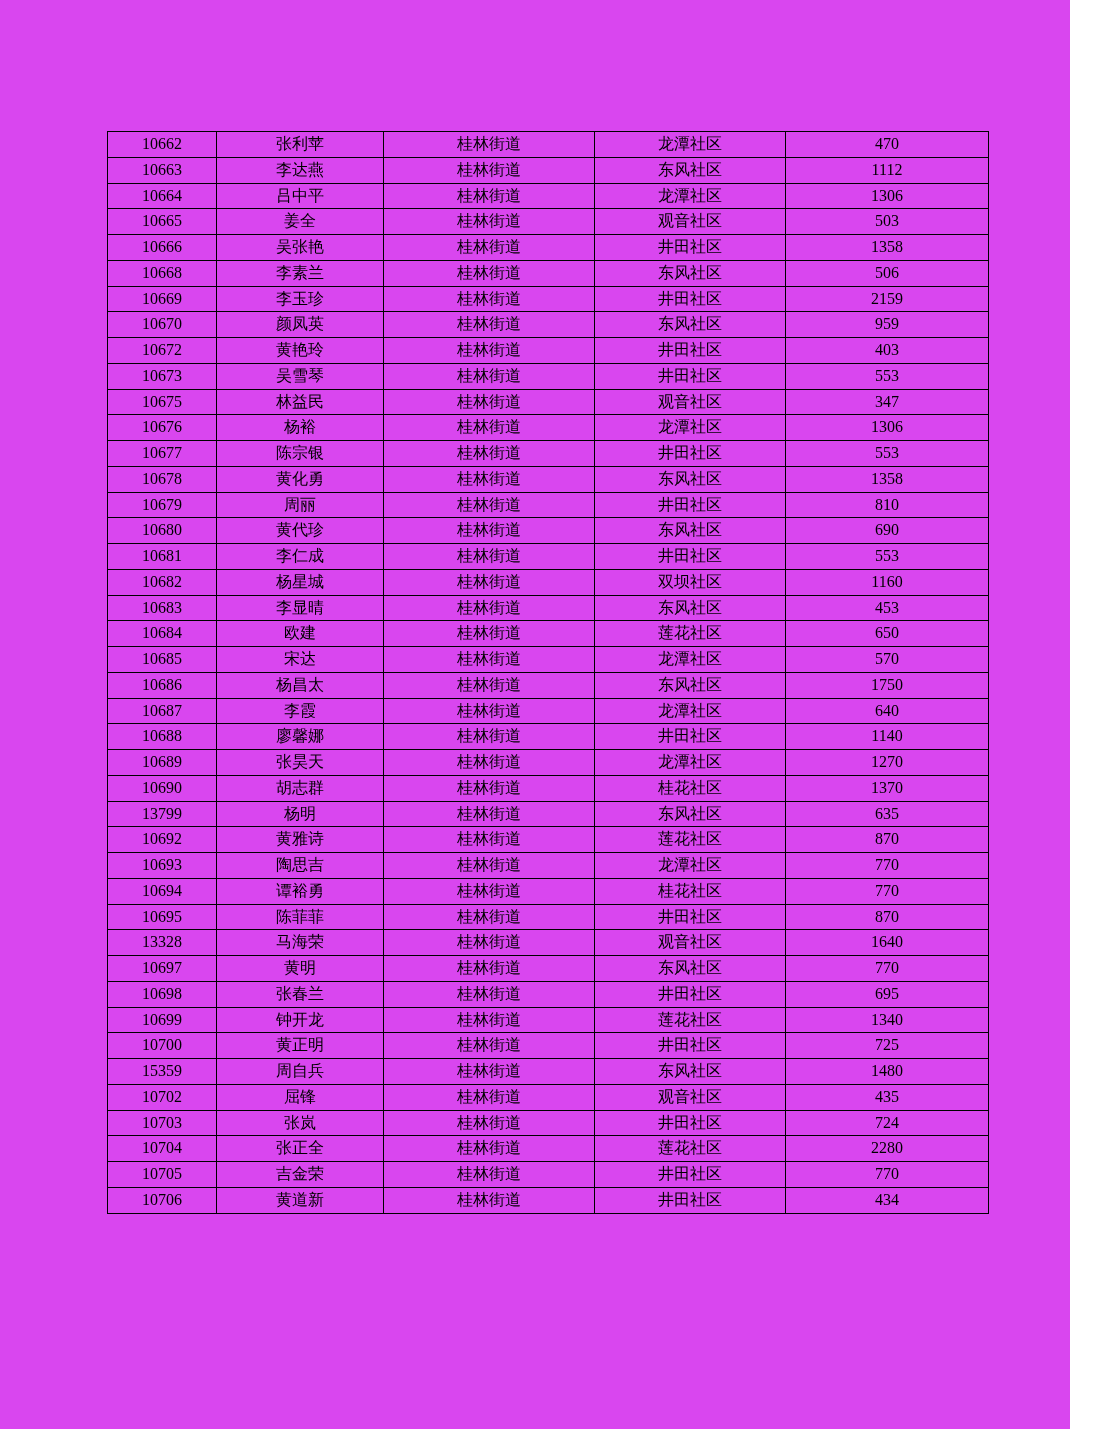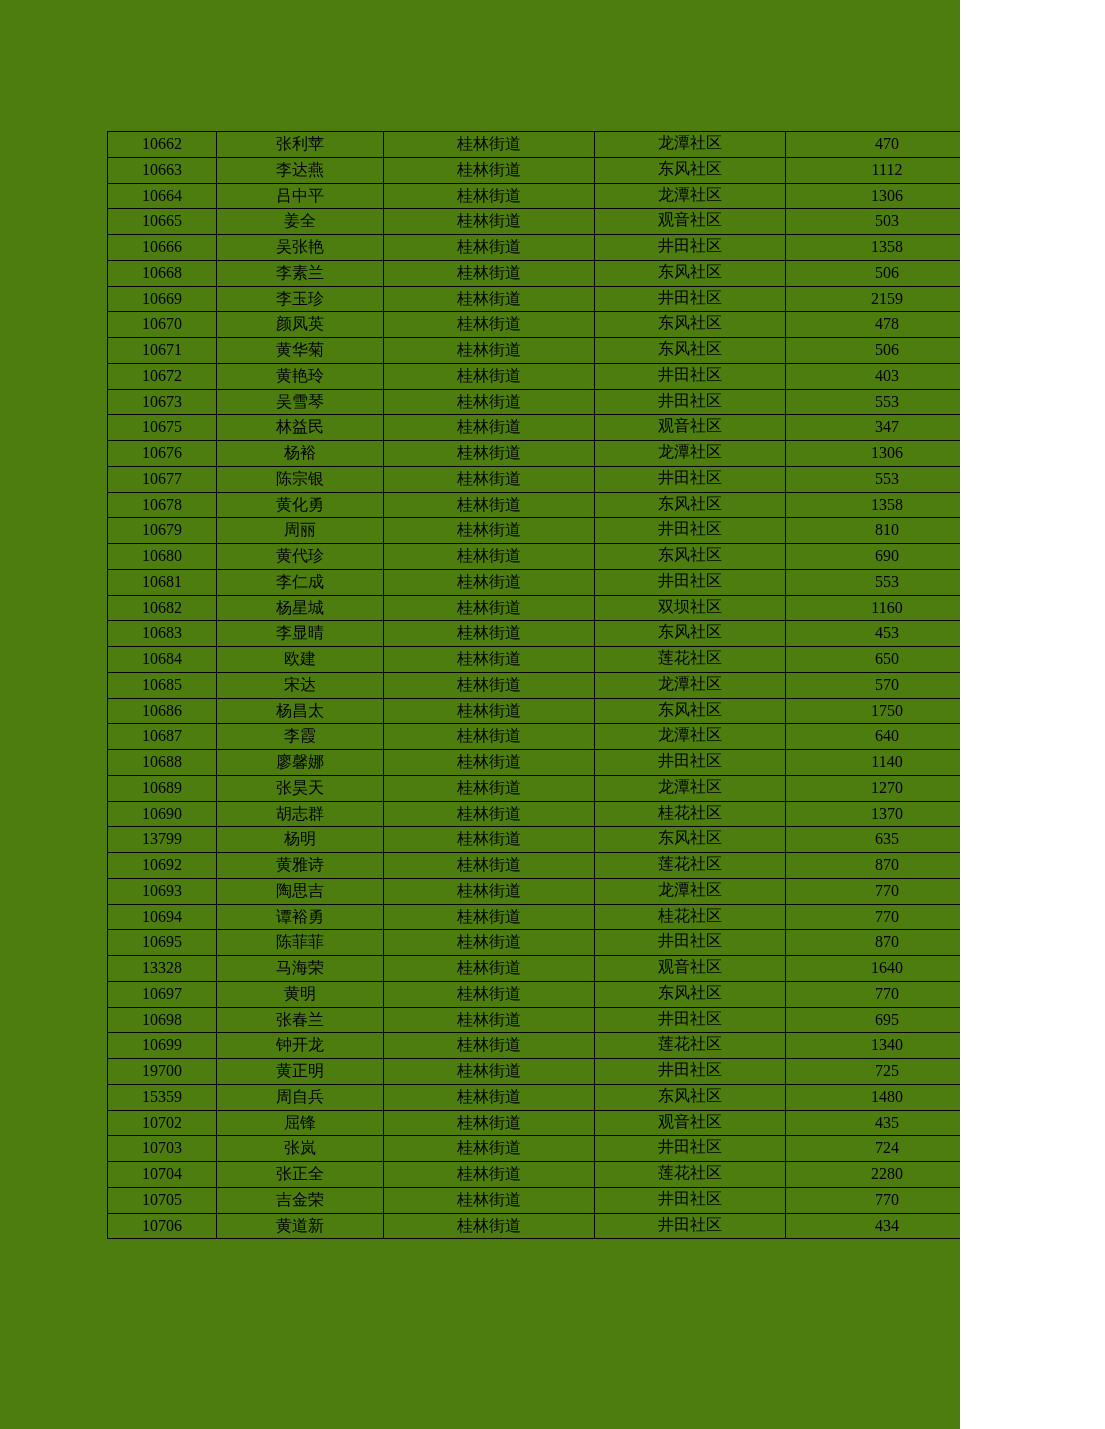--- a/index.html
+++ b/index.html
@@ -2,23 +2,23 @@
 <html><head>
 <meta charset="utf-8">
 <style>
   html, body {
     margin: 0;
     padding: 0;
     background: #ffffff;
   }
   .page {
     position: relative;
-    width: 960px;
+    width: 1070px;
     height: 1429px;
-    background: #4d7c0f;
+    background: #d946ef;
     font-family: "Liberation Serif", "DejaVu Serif", serif;
     color: #000000;
     overflow: hidden;
   }
   table.records {
     position: absolute;
     left: 107px;
     top: 131px;
     border-collapse: collapse;
     table-layout: fixed;
@@ -31,21 +31,21 @@
     font-size: 16px;
     height: 24.75px;
     line-height: 24.75px;
     padding: 0;
     white-space: nowrap;
     overflow: hidden;
   }
   td.c1 { width: 108px; }
   td.c2 { width: 166px; margin-top: 28px; }
   td.c3 { width: 210px; }
-  td.c4 { width: 190px; font-family: Liberation Mono, monospace; }
+  td.c4 { width: 190px; }
   td.c5 { width: 202px; }
 </style>
 </head>
 <body>
 
 <div class="page">
   <table class="records">
     <tbody>
         <tr>
           <td class="c1">10662</td>
@@ -94,28 +94,21 @@
           <td class="c2">李玉珍</td>
           <td class="c3">桂林街道</td>
           <td class="c4">井田社区</td>
           <td class="c5">2159</td>
         </tr>
         <tr>
           <td class="c1">10670</td>
           <td class="c2">颜凤英</td>
           <td class="c3">桂林街道</td>
           <td class="c4">东风社区</td>
-          <td class="c5">478</td>
-        </tr>
-        <tr>
-          <td class="c1">10671</td>
-          <td class="c2">黄华菊</td>
-          <td class="c3">桂林街道</td>
-          <td class="c4">东风社区</td>
-          <td class="c5">506</td>
+          <td class="c5">959</td>
         </tr>
         <tr>
           <td class="c1">10672</td>
           <td class="c2">黄艳玲</td>
           <td class="c3">桂林街道</td>
           <td class="c4">井田社区</td>
           <td class="c5">403</td>
         </tr>
         <tr>
           <td class="c1">10673</td>
@@ -293,21 +286,21 @@
           <td class="c5">695</td>
         </tr>
         <tr>
           <td class="c1">10699</td>
           <td class="c2">钟开龙</td>
           <td class="c3">桂林街道</td>
           <td class="c4">莲花社区</td>
           <td class="c5">1340</td>
         </tr>
         <tr>
-          <td class="c1">19700</td>
+          <td class="c1">10700</td>
           <td class="c2">黄正明</td>
           <td class="c3">桂林街道</td>
           <td class="c4">井田社区</td>
           <td class="c5">725</td>
         </tr>
         <tr>
           <td class="c1">15359</td>
           <td class="c2">周自兵</td>
           <td class="c3">桂林街道</td>
           <td class="c4">东风社区</td>

